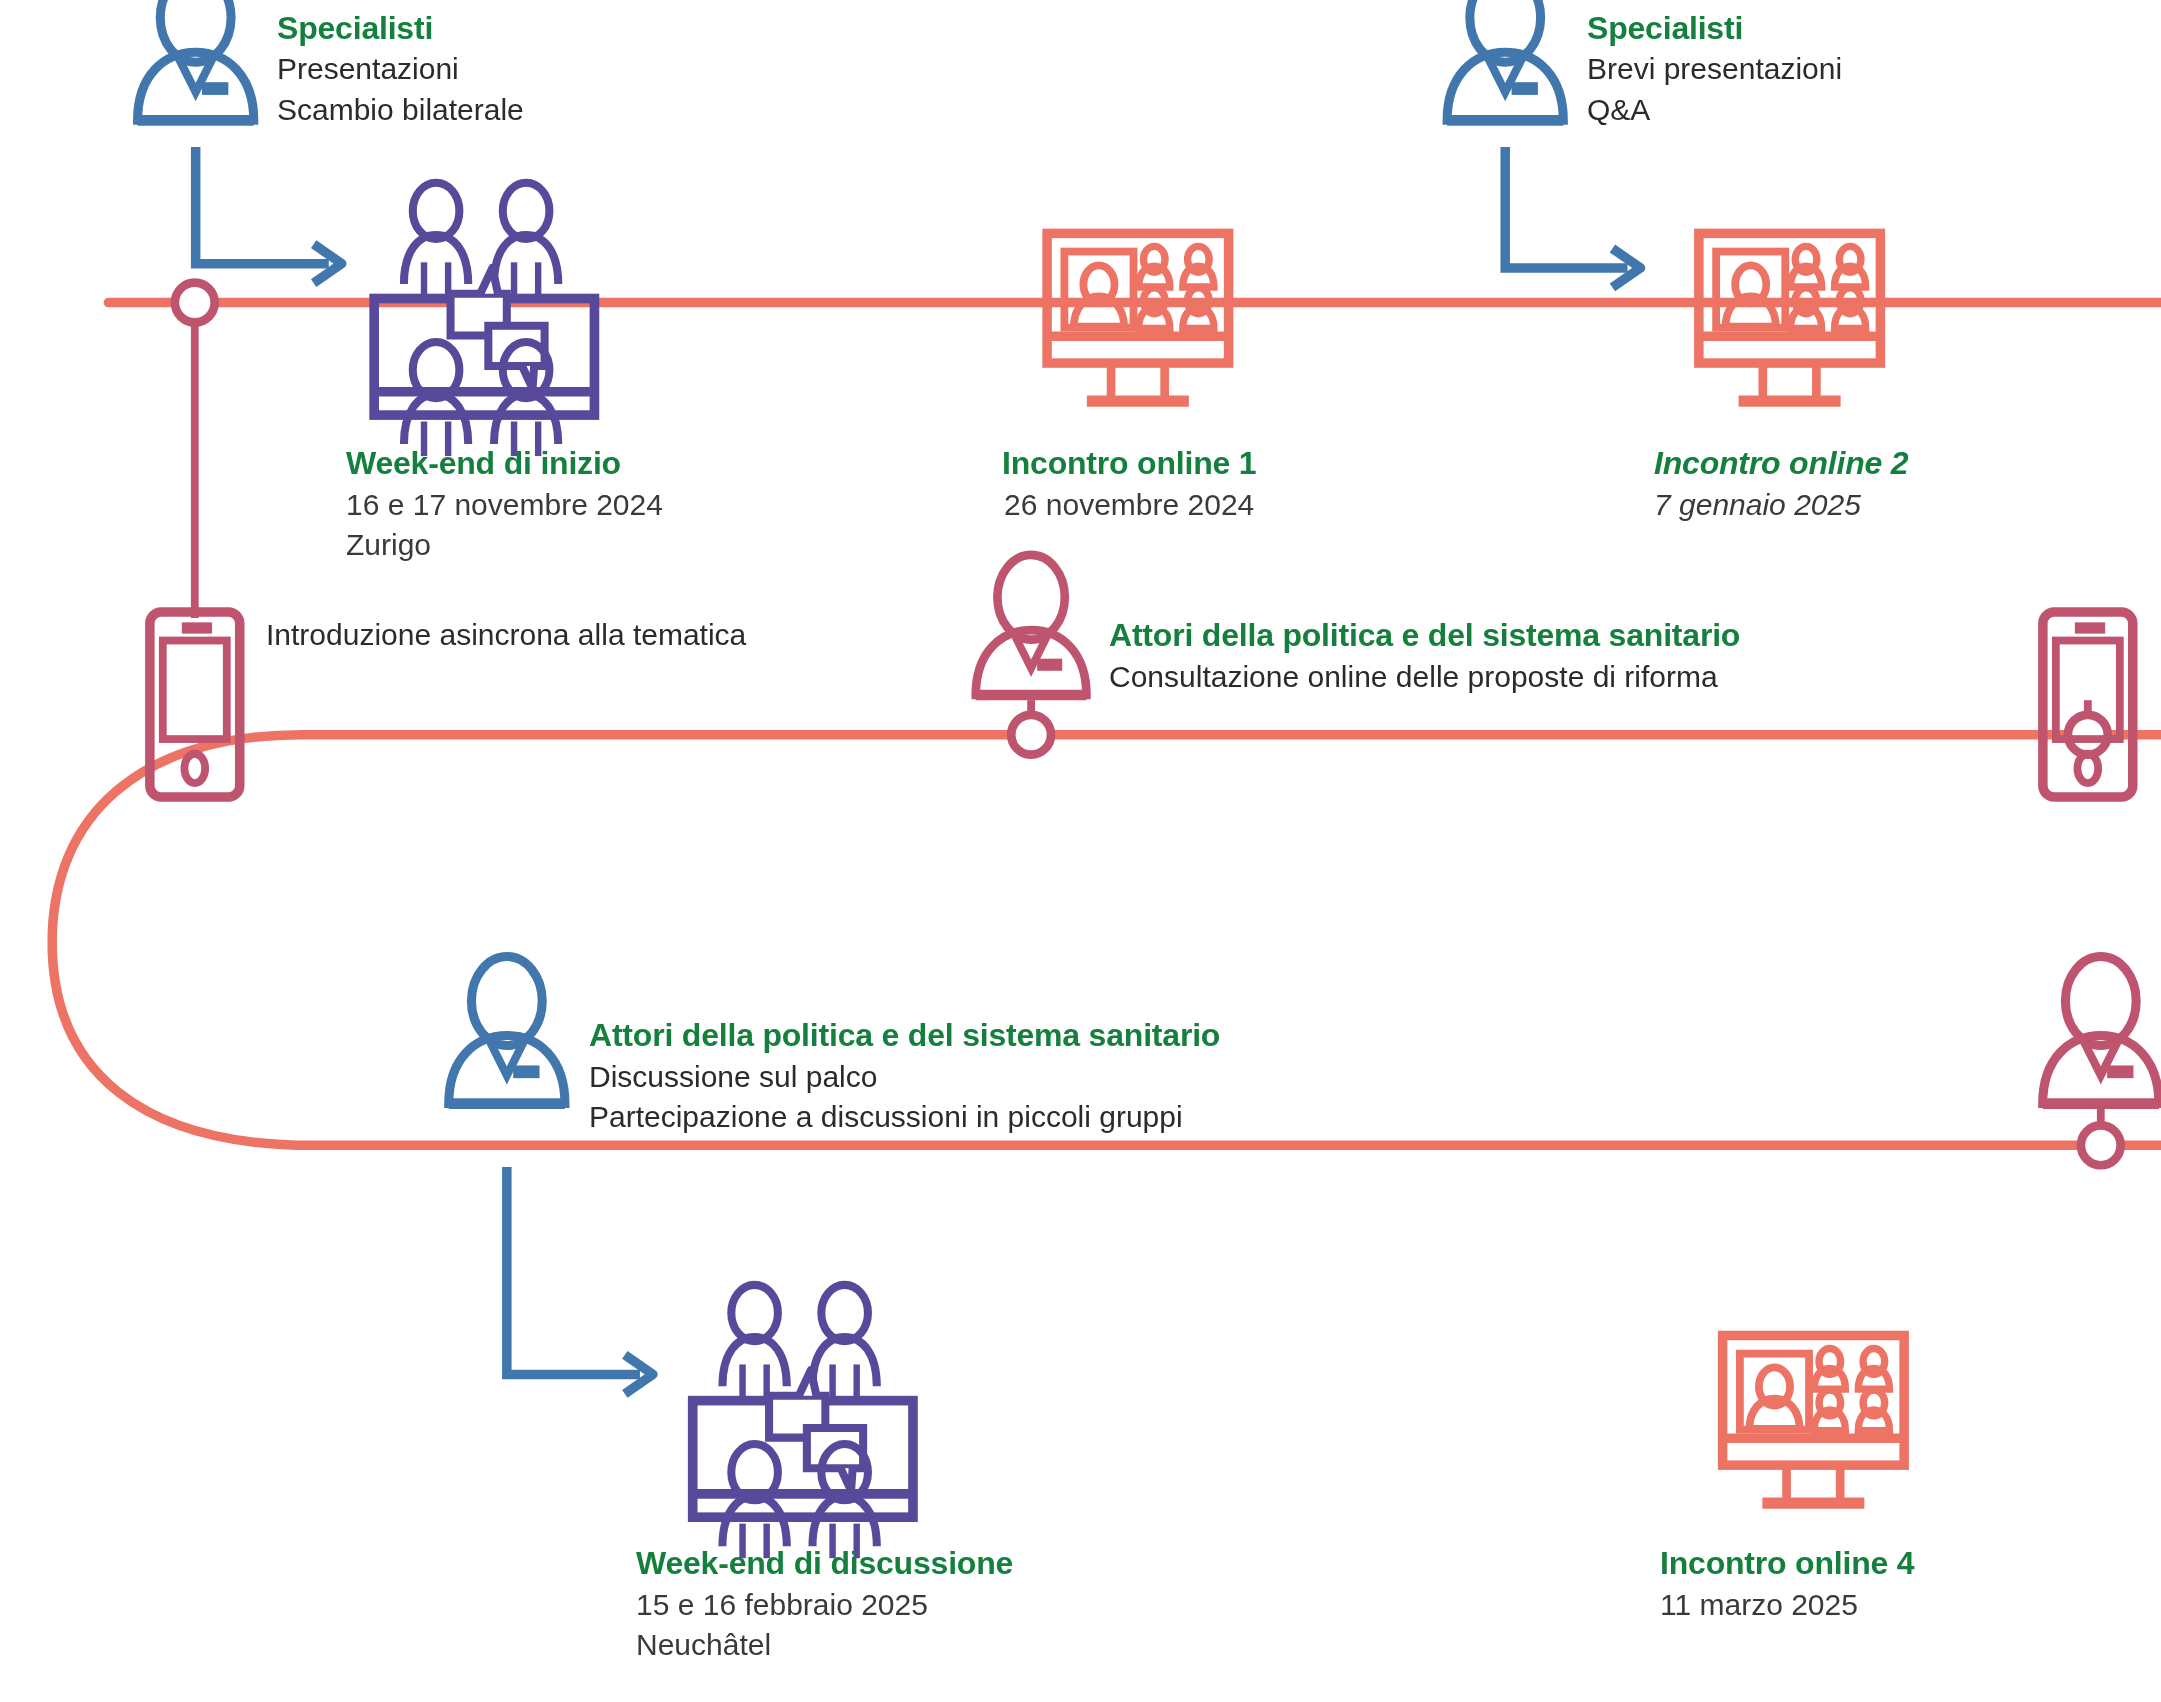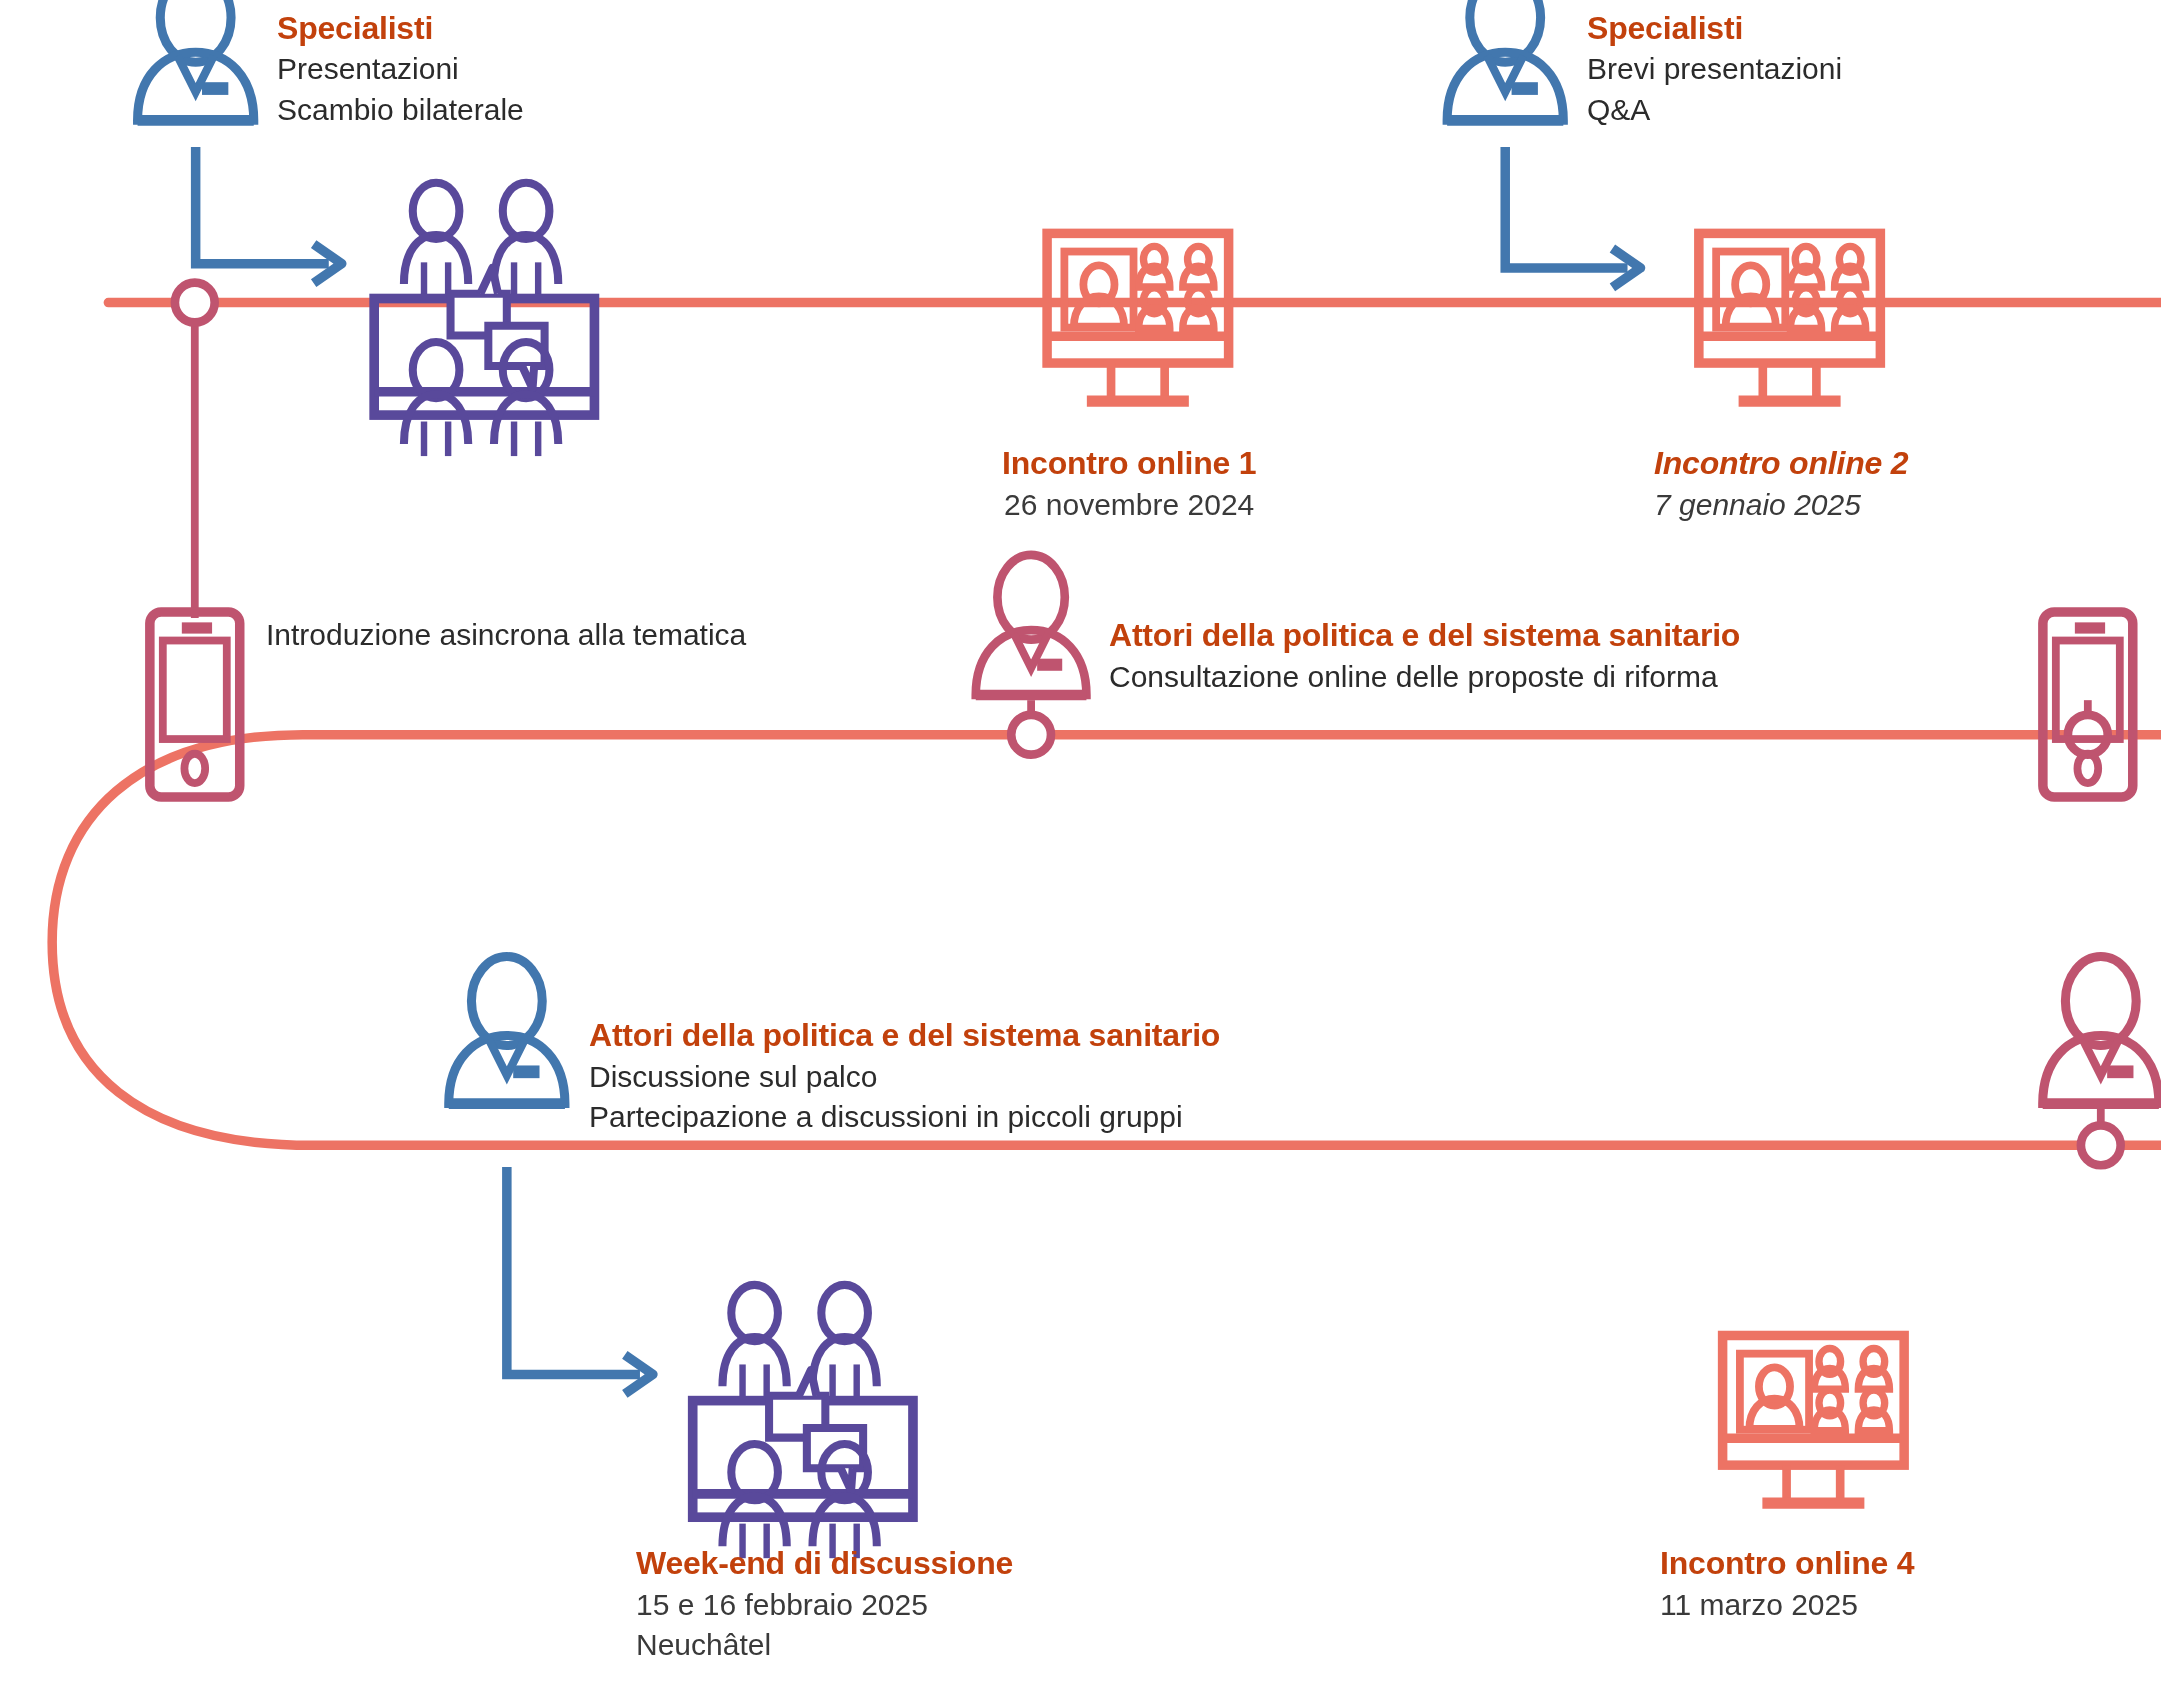--- a/index.html
+++ b/index.html
@@ -6,21 +6,21 @@
   body{font-family:"Liberation Sans", sans-serif;}
   #stage{
     position:relative;
     width:3026px;height:1702px;
     background:#fff;
     overflow:hidden;
   }
   svg.layer{position:absolute;left:0;top:0;width:3026px;height:1702px;overflow:visible;}
   .lbl{position:absolute;}
   .lbl .t{
-    font-weight:700;color:#c2410c;
+    font-weight:700;color:#15803d;
     font-size:32px;line-height:1.30;
     letter-spacing:-0.2px;
     white-space:nowrap;
   }
   .lbl .s{
     font-weight:400;color:#2b2b2b;
     font-size:30px;line-height:1.36;
     white-space:nowrap;
   }
   .lbl.ev .t{font-size:32px;}
@@ -210,20 +210,25 @@
     <div class="s">Presentazioni</div>
     <div class="s">Scambio bilaterale</div>
   </div>
 
   <div class="lbl" style="left:1587px;top:7.8px;">
     <div class="t">Specialisti</div>
     <div class="s">Brevi presentazioni</div>
     <div class="s">Q&amp;A</div>
   </div>
 
+  <div class="lbl ev" style="left:346px;top:443px;">
+    <div class="t">Week-end di inizio</div>
+    <div class="s">16 e 17 novembre 2024</div>
+    <div class="s">Zurigo</div>
+  </div>
 
   <div class="lbl ev" style="left:1002px;top:443px;text-align:center;">
     <div class="t">Incontro online 1</div>
     <div class="s">26 novembre 2024</div>
   </div>
 
   <div class="lbl ev" style="left:1654px;top:443px;font-style:italic;">
     <div class="t">Incontro online 2</div>
     <div class="s">7 gennaio 2025</div>
   </div>

